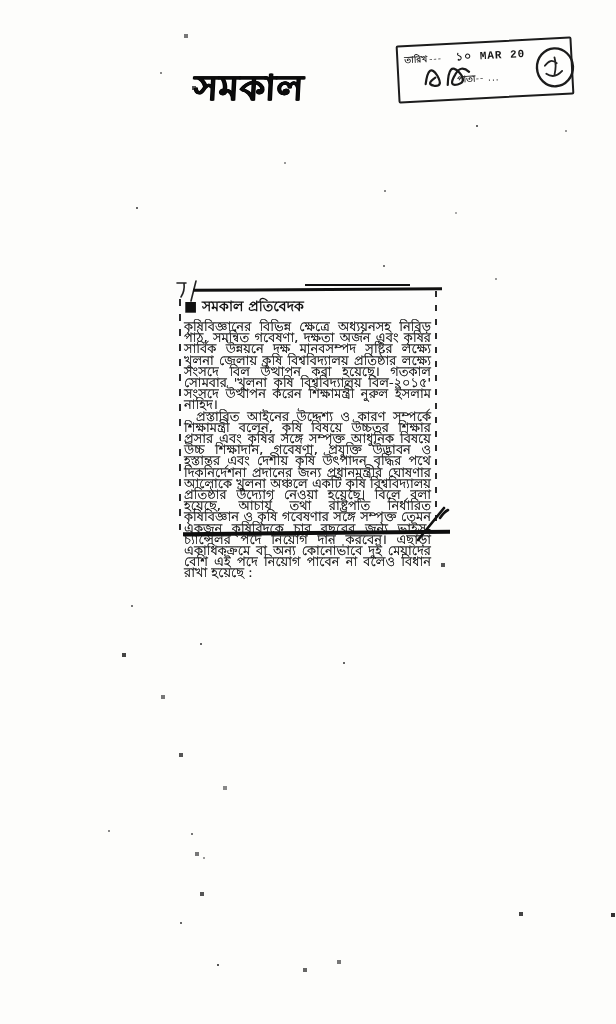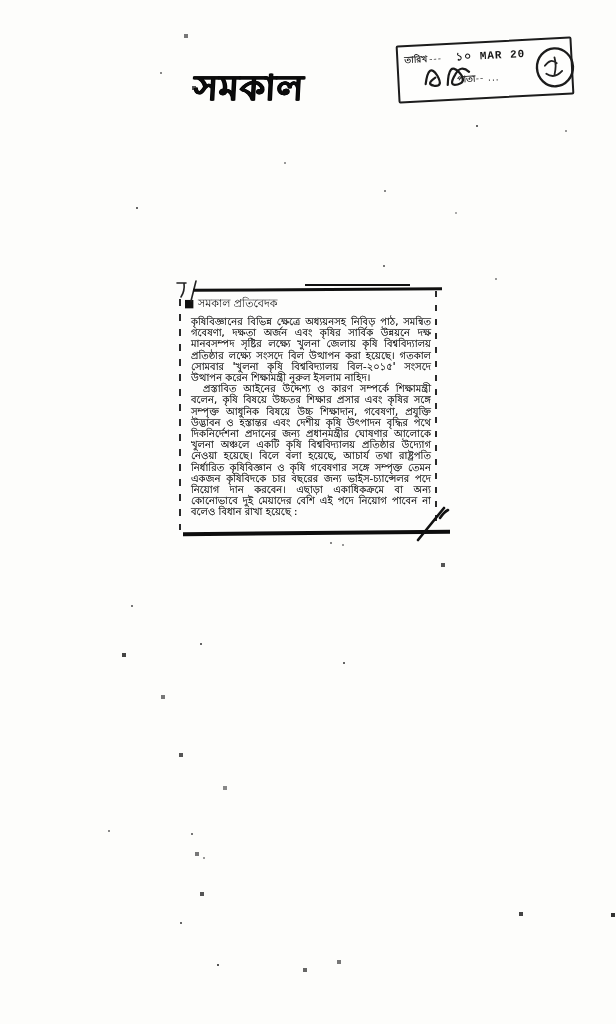--- a/index.html
+++ b/index.html
@@ -92,26 +92,26 @@
     margin:14px 10px 0 12px;text-align:center;
     font-family:"Liberation Serif", serif;
     font-weight:bold;color:#090909;
     font-size:25px;line-height:33px;
     text-shadow:0 0 1px rgba(0,0,0,0.65);
   }
   .headline .hl2{display:block;}
   .byline{
     margin:7px 0 2px 7px;
     font-family:"DejaVu Sans", sans-serif;
-    font-size:11px;font-weight:normal;color:#111;
+    font-size:14px;font-weight:bold;color:#111;
   }
   .bodytext{
-    margin:0 9px 0 14px;
+    margin:0 9px 0 7px;
     font-family:"DejaVu Sans", sans-serif;
-    font-size:10px;line-height:11.2px;
+    font-size:13px;line-height:11.2px;
     color:#1e1e1e;text-align:justify;
     text-shadow:0 0 0.4px rgba(0,0,0,0.7);
   }
   .bodytext p{margin:0;}
   .bodytext p.p2{text-indent:12px;}
 </style>
 </head>
 <body>
 
 <div class="page">

